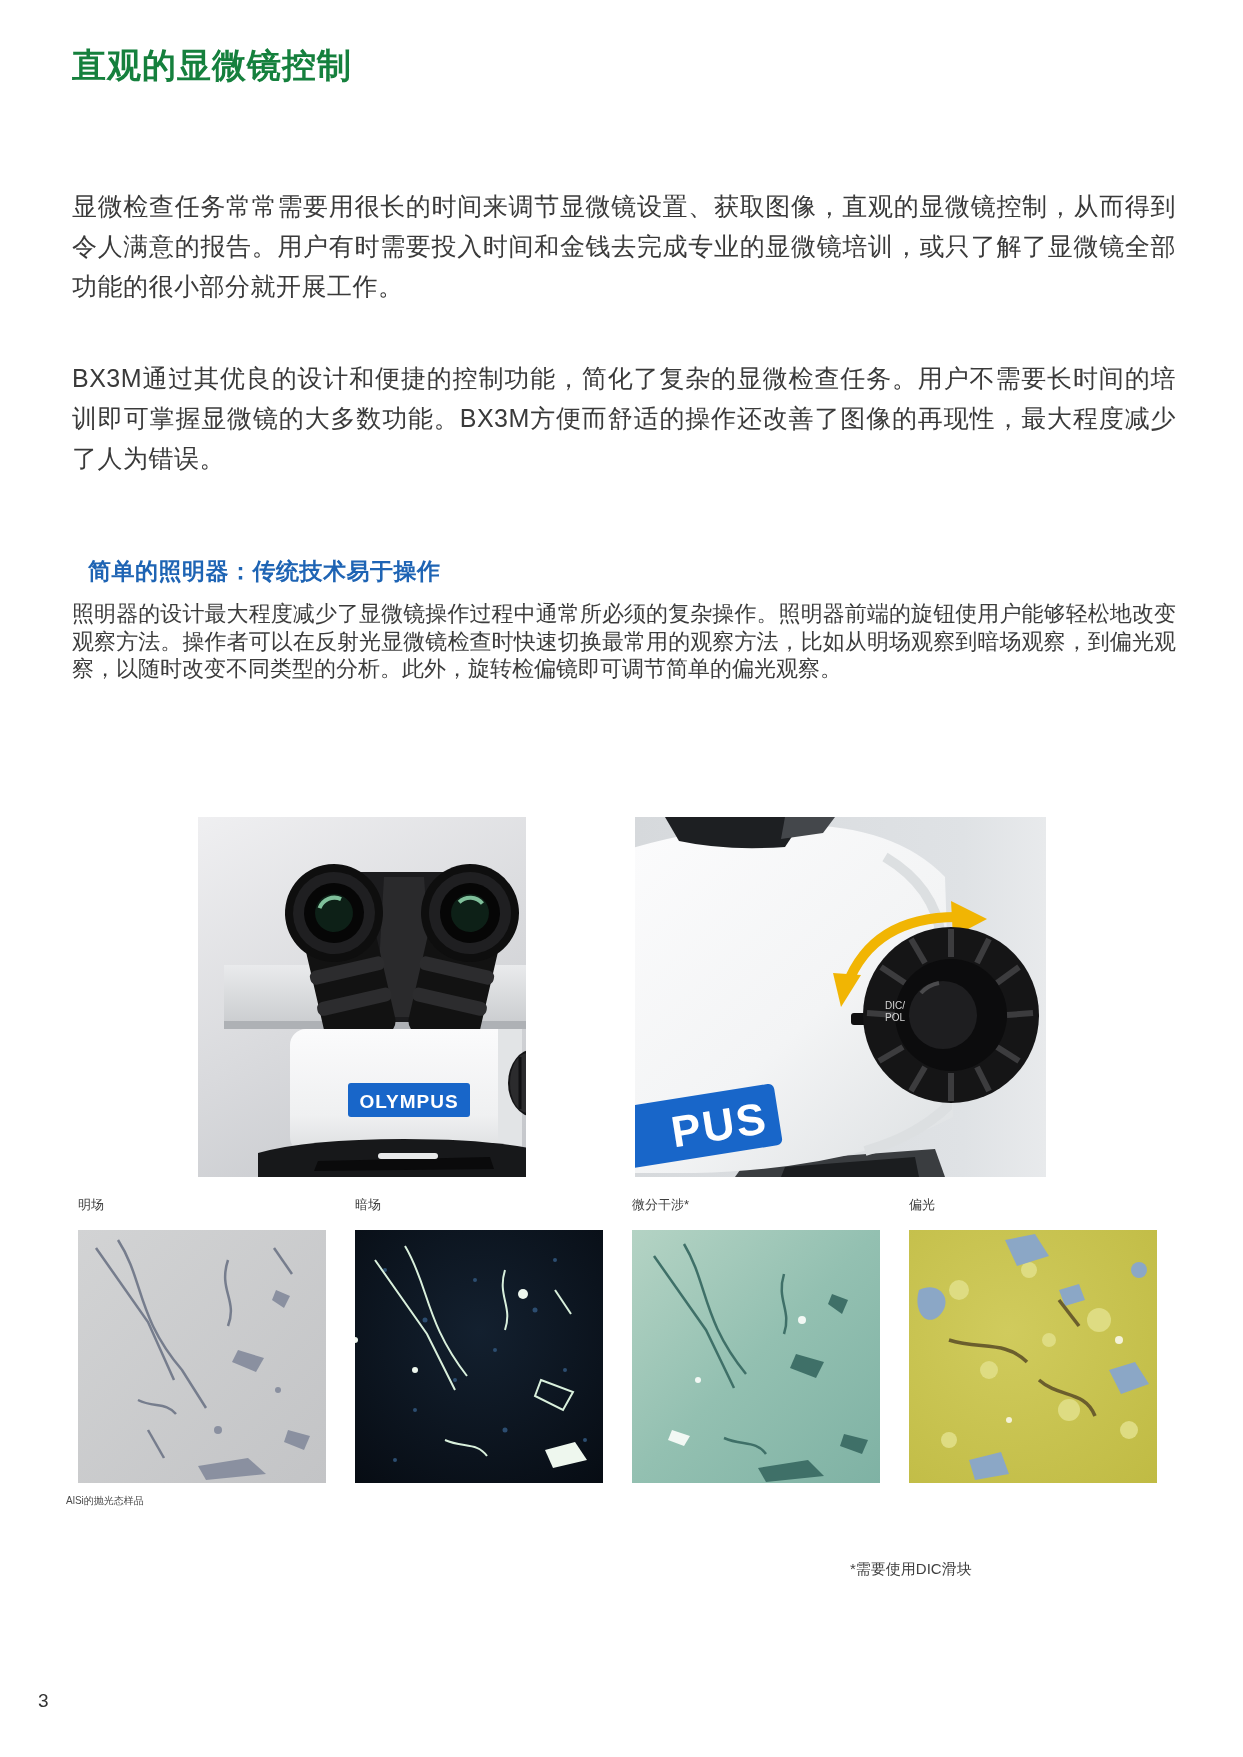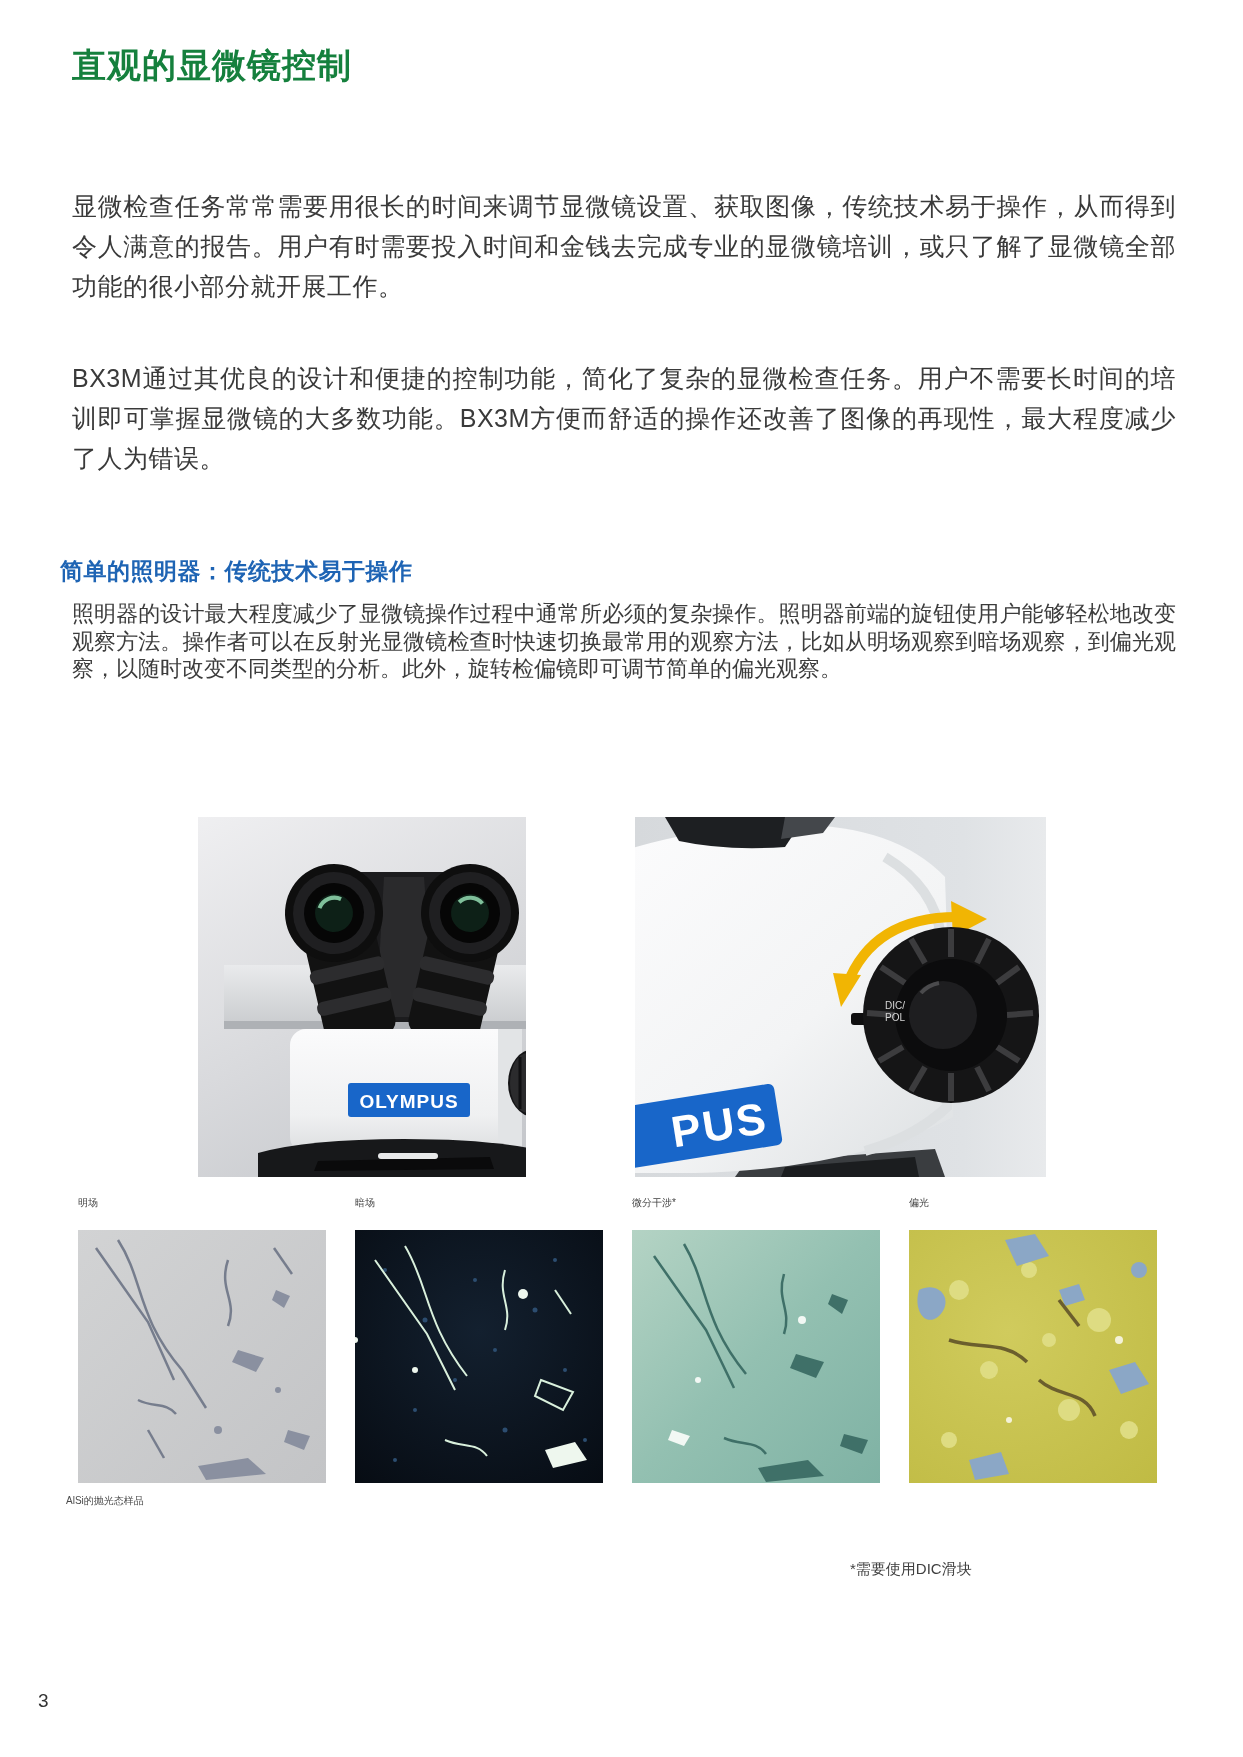--- a/index.html
+++ b/index.html
@@ -14,32 +14,32 @@
     font-size:34px; font-weight:bold; color:#15803d; line-height:46px; letter-spacing:1px;
   }
   .para-lg {
     position:absolute; left:72px; width:1104px;
     font-size:25px; line-height:40px; color:#3a3a3a; letter-spacing:0.5px;
     text-align:justify;
   }
   .p1 { top:186px; }
   .p2 { top:358px; }
   .h2 {
-    position:absolute; left:60px; top:556px;
+    position:absolute; left:88px; top:556px;
     font-size:23px; font-weight:bold; color:#1e64b4; letter-spacing:0.5px;
   }
   .para-sm {
     position:absolute; left:72px; top:600px; width:1104px;
     font-size:22px; line-height:27.5px; color:#3c3c3c; text-align:justify;
   }
   .photo { position:absolute; top:817px; height:360px; overflow:hidden; }
   .photo1 { left:198px; width:328px; }
   .photo2 { left:635px; width:411px; }
   .sample-label {
-    position:absolute; top:1196px; font-size:10px; color:#3f3f3f;
+    position:absolute; top:1196px; font-size:13px; color:#3f3f3f;
   }
   .sample-img { position:absolute; top:1230px; width:248px; height:253px; overflow:hidden; }
   .col1 { left:78px; } .col2 { left:355px; } .col3 { left:632px; } .col4 { left:909px; }
   .caption {
     position:absolute; left:66px; top:1494px; font-size:10px; color:#4a4a4a;
   }
   .footnote {
     position:absolute; left:850px; top:1560px; width:312px;
     font-size:15px; color:#3f3f3f; text-align:left;
   }
@@ -50,21 +50,21 @@
 </style>
 </head>
 <body>
 
 <div class="page">
 
   <div class="h1">
     <div>直观的显微镜控制</div>
   </div>
 
-  <p class="para-lg p1">显微检查任务常常需要用很长的时间来调节显微镜设置、获取图像，传统技术易于操作，从而得到令人满意的报告。用户有时需要投入时间和金钱去完成专业的显微镜培训，或只了解了显微镜全部功能的很小部分就开展工作。</p>
+  <p class="para-lg p1">显微检查任务常常需要用很长的时间来调节显微镜设置、获取图像，直观的显微镜控制，从而得到令人满意的报告。用户有时需要投入时间和金钱去完成专业的显微镜培训，或只了解了显微镜全部功能的很小部分就开展工作。</p>
   <p class="para-lg p2">BX3M通过其优良的设计和便捷的控制功能，简化了复杂的显微检查任务。用户不需要长时间的培训即可掌握显微镜的大多数功能。BX3M方便而舒适的操作还改善了图像的再现性，最大程度减少了人为错误。</p>
 
   <div class="h2">简单的照明器：传统技术易于操作</div>
   <p class="para-sm">照明器的设计最大程度减少了显微镜操作过程中通常所必须的复杂操作。照明器前端的旋钮使用户能够轻松地改变观察方法。操作者可以在反射光显微镜检查时快速切换最常用的观察方法，比如从明场观察到暗场观察，到偏光观察，以随时改变不同类型的分析。此外，旋转检偏镜即可调节简单的偏光观察。</p>
 
   <div class="photo photo1">
     <svg width="412" height="360" viewBox="0 0 412 360">
       <defs>
         <linearGradient id="bg1" x1="0" y1="0" x2="0.6" y2="1">
           <stop offset="0" stop-color="#efeff1"></stop>

